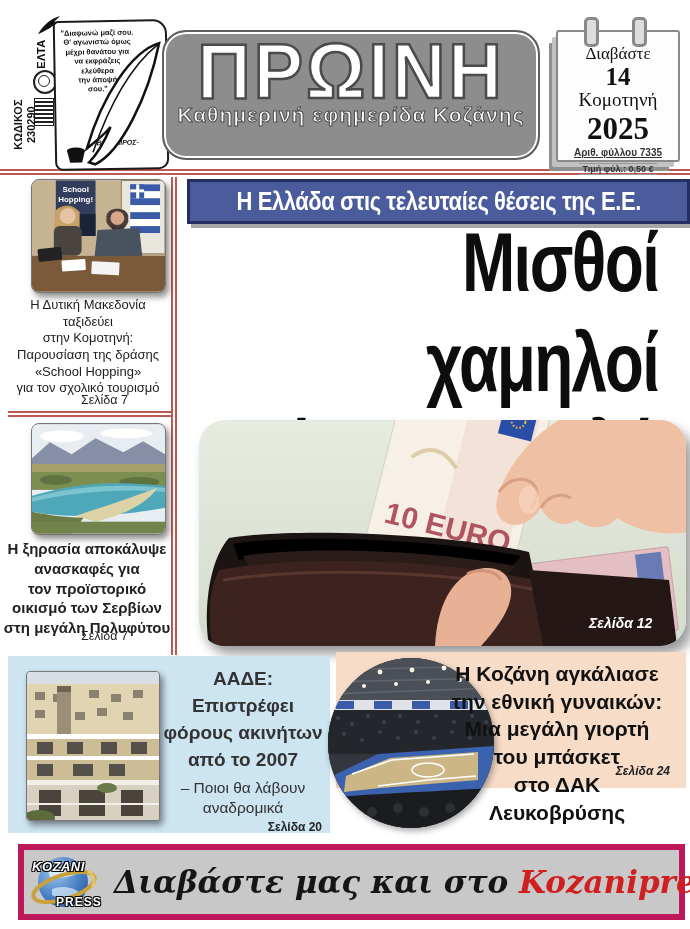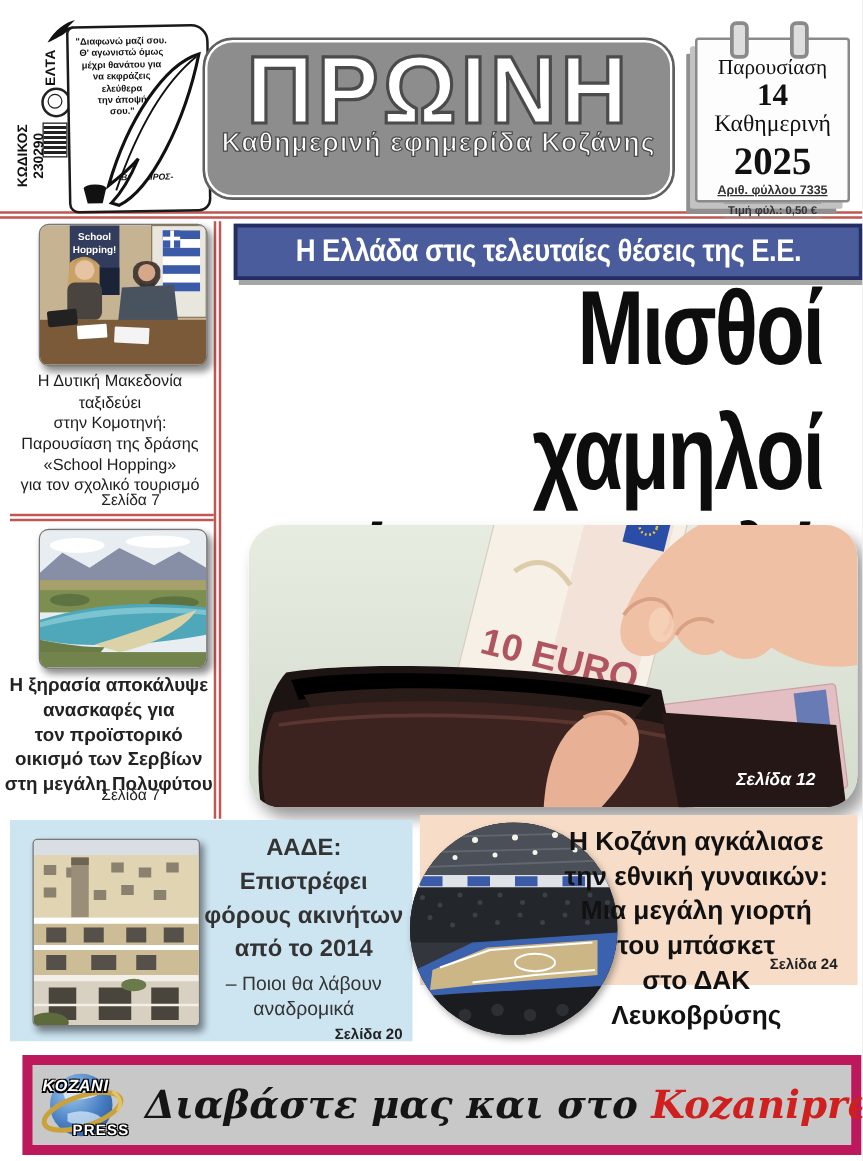--- a/index.html
+++ b/index.html
@@ -64,24 +64,24 @@
   .tax-box{position:absolute;left:8px;top:656px;width:322px;height:177px;background:#cde4f1;}
   .tax-photo{left:18px;top:15px;width:132px;height:148px;border-radius:4px;}
   .tax-text{position:absolute;left:152px;top:10px;width:166px;text-align:center;}
   .tax-head{font-size:19px;font-weight:bold;color:#333;line-height:1.42;white-space:pre-line;}
   .tax-sub{margin-top:4px;font-size:15.5px;color:#333;line-height:1.3;white-space:pre-line;}
   .tax-page{margin-top:2px;padding-right:4px;font-size:12px;font-weight:bold;color:#222;text-align:right;}
 
   .basket-box{position:absolute;left:336px;top:652px;width:350px;height:136px;background:#f7dcc7;}
   .arena{position:absolute;left:-8px;top:6px;width:166px;height:170px;border-radius:50%;overflow:hidden;box-shadow:2px 3px 6px rgba(0,0,0,.35);background:#2c3036;}
   .basket-text{position:absolute;left:96px;top:8px;width:250px;text-align:center;font-size:21px;font-weight:bold;color:#111;line-height:1.32;white-space:pre-line;z-index:2;}
-  .basket-page{position:absolute;right:16px;bottom:10px;font-size:12px;font-weight:bold;color:#222;z-index:2;}
-
-  
-  .footer{position:absolute;left:18px;top:844px;width:655px;height:64px;background:#c8c8c8;border:8px solid #be185d;display:flex;align-items:center;}
+  .basket-page{position:absolute;right:16px;bottom:10px;font-size:12px;font-weight:bold;color:#222;z-index:2;font-style:italic;}
+
+  
+  .footer{position:absolute;left:18px;top:844px;width:655px;height:64px;background:#c8c8c8;border:6px solid #be185d;display:flex;align-items:center;}
   .logo{position:relative;width:70px;height:58px;margin-left:6px;flex:0 0 auto;}
   .logo-kozani{position:absolute;left:2px;top:6px;font-size:13px;font-weight:bold;font-style:italic;color:#fff;letter-spacing:.5px;text-shadow:-1px -1px 0 #000,1px -1px 0 #000,-1px 1px 0 #000,1px 1px 0 #000;z-index:3;}
   .logo-press{position:absolute;left:26px;bottom:2px;font-size:12px;font-weight:bold;color:#fff;letter-spacing:1px;text-shadow:-1px -1px 0 #000,1px -1px 0 #000,-1px 1px 0 #000,1px 1px 0 #000;z-index:3;}
   .footer-text{margin-left:14px;font-family:"DejaVu Serif",serif;font-weight:bold;font-style:italic;font-size:31px;color:#151515;white-space:nowrap;}
   .footer-text .red{color:#d01f1f;}
 </style>
 </head>
 <body>
 
 <div class="page">
@@ -117,23 +117,23 @@
   </div>
 
   <div class="masthead">
     <div class="masthead-title">ΠΡΩΙΝΗ</div>
     <div class="masthead-subtitle">Καθημερινή εφημερίδα Κοζάνης</div>
   </div>
 
   <div class="calendar">
     <div class="ring left"></div>
     <div class="ring right"></div>
-    <div class="cal-weekday">Παρουσίαση</div>
+    <div class="cal-weekday">Διαβάστε</div>
     <div class="cal-day">14</div>
-    <div class="cal-month">Καθημερινή</div>
+    <div class="cal-month">Κομοτηνή</div>
     <div class="cal-year">2025</div>
     <div class="cal-issue">Αριθ. φύλλου 7335</div>
     <div class="cal-price">Τιμή φύλ.: 0,50 €</div>
   </div>
 
   <div class="hr-double"></div>
   <div class="vr-double"></div>
 
   <div class="photo-frame sb-photo1">
     <svg width="133" height="112" viewBox="0 0 134 112">
@@ -298,21 +298,21 @@
         </g>
         <line x1="0" y1="132" x2="132" y2="132" stroke="#f2efe8" stroke-width="2"></line>
         <ellipse cx="12" cy="146" rx="16" ry="8" fill="#5d6b3c"></ellipse>
         <ellipse cx="80" cy="116" rx="10" ry="5" fill="#6a7a4a"></ellipse>
       </svg>
     </div>
     <div class="tax-text">
       <div class="tax-head">ΑΑΔΕ:
 Επιστρέφει
 φόρους ακινήτων
-από το 2014</div>
+από το 2007</div>
       <div class="tax-sub">– Ποιοι θα λάβουν
 αναδρομικά</div>
       <div class="tax-page">Σελίδα 20</div>
     </div>
   </div>
 
   <div class="basket-box">
     <div class="arena">
       <svg width="166" height="170" viewBox="0 0 166 170">
         <rect width="166" height="170" fill="#33373d"></rect>

